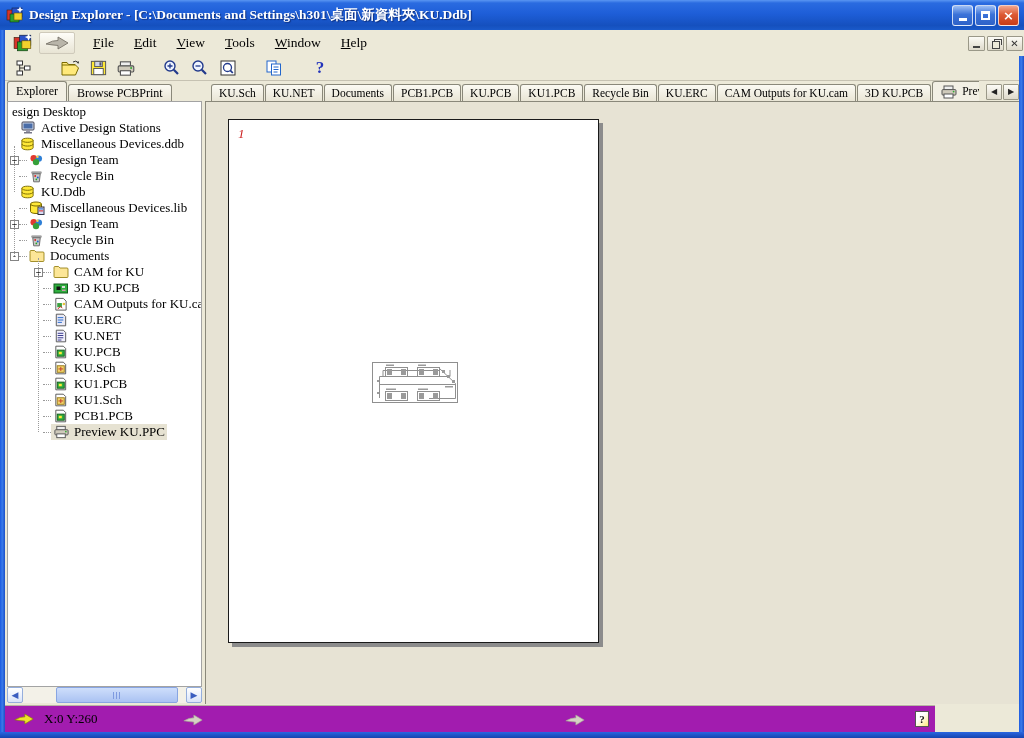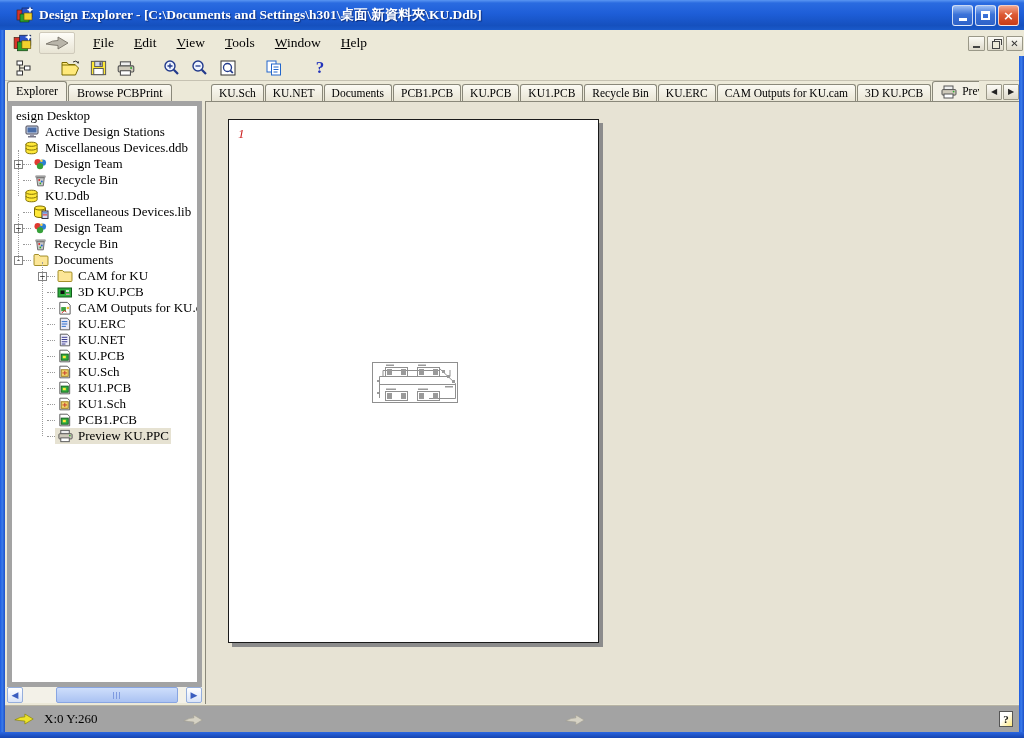--- a/index.html
+++ b/index.html
@@ -3,21 +3,21 @@
 <meta charset="utf-8">
 <style>
   * { margin:0; padding:0; box-sizing:border-box; }
   html,body { width:1024px; height:738px; }
   body { font-family:"Liberation Serif","DejaVu Serif",serif; overflow:hidden; }
   #screen { position:relative; width:1024px; height:738px; background:#ECE9D8; }
 
   
   .titlebar { position:absolute; left:0; top:0; width:1024px; height:30px;
     background:linear-gradient(180deg,#5A96F2 0%,#2A6BE0 10%,#1E5ED8 45%,#1550BE 85%,#1A5ACA 100%);
-    display:flex; align-items:center; padding-left:16px; }
+    display:flex; align-items:center; padding-left:6px; }
   .titlebar .title { flex:1; color:#fff; font-weight:bold; font-size:13.5px;
     text-shadow:1px 1px 1px #10307c; white-space:nowrap; overflow:hidden; margin-left:5px; }
   .winbtn { width:21px; height:21px; border-radius:3px; margin-left:2px;
     border:1px solid rgba(255,255,255,.75); display:flex; align-items:center; justify-content:center;
     background:linear-gradient(180deg,#9CBEF5 0%,#3B72D8 45%,#2E62C8 100%); position:relative; }
   .winbtn.close { background:linear-gradient(180deg,#F2A58C 0%,#DD5A34 45%,#C83C17 100%); margin-right:5px;}
   .winbtn .g-min { width:8px; height:3px; background:#fff; margin-top:9px; }
   .winbtn .g-max { width:9px; height:9px; border:2px solid #fff; border-top-width:3px; }
   .winbtn .g-close { color:#fff; font-weight:bold; font-size:13px; font-family:"DejaVu Sans",sans-serif; line-height:1;}
   .frame-l,.frame-r { position:absolute; top:30px; width:5px; height:702px;
@@ -46,21 +46,21 @@
   .help-q { color:#2233BB; font-weight:bold; font-size:17px; }
 
   
   .sidebar { position:absolute; left:5px; top:81px; width:200px; height:623px; }
   .panel-tabs { position:absolute; left:2px; top:0; height:20px; display:flex; align-items:flex-end; }
   .tab { font-size:12px; padding:0 8px; height:17px; line-height:16px; margin-right:1px;
     background:linear-gradient(#FBFAF3,#E9E5D5); border:1px solid #8A887A; border-bottom:none;
     border-radius:3px 3px 0 0; white-space:nowrap; }
   .tab.active { height:20px; line-height:19px; background:#F2EFE4; position:relative; z-index:2; }
   .treebox { position:absolute; left:2px; top:20px; width:195px; height:586px; background:#fff;
-    border:5px solid #a3a3a3; overflow:hidden; }
+    border:1px solid #a3a3a3; overflow:hidden; }
   .tree-rows { position:relative; padding:2px 0 0 2px; font-size:13px; }
   .trow { height:16px; display:flex; align-items:center; white-space:nowrap; }
   .trow .exp { width:9px; height:9px; border:1px solid #848484; background:#fff; font-family:"DejaVu Sans Mono",monospace;
     font-size:9px; line-height:7px; text-align:center; color:#222; flex:none; }
   .trow .stub { width:8px; height:1px; border-top:1px dotted #9a9a9a; flex:none; }
   .trow .spacer { flex:none; }
   .trow .ticon { width:17px; height:14px; flex:none; margin:0 2px; display:flex; align-items:center; }
   .trow .tlabel { padding:0 2px; }
   .selwrap { display:flex; align-items:center; background:#E6E2D2; }
   .vline { position:absolute; width:1px; border-left:1px dotted #9a9a9a; }
@@ -88,21 +88,21 @@
     font-family:"DejaVu Sans",sans-serif; color:#222; }
   .tabscroll.l { right:17px; } .tabscroll.r { right:0; }
   .doc-client { position:absolute; left:0; top:20px; width:814px; height:603px; background:#E7E3D4;
     border-top:1px solid #8A887A; border-left:1px solid #8A887A; }
   .page { position:absolute; left:22px; top:17px; width:371px; height:524px; background:#fff;
     border:1px solid #1a1a1a; box-shadow:4px 4px 0 0 #8C8C8C; }
   .pagenum { position:absolute; left:9px; top:6px; color:#CC2222; font-style:italic; font-size:13px; }
   .pcbprev { position:absolute; left:140px; top:236px; }
 
   
-  .statusbar { position:absolute; left:5px; top:705px; width:1014px; height:27px; background:#a3a3a3;
+  .statusbar { position:absolute; left:5px; top:705px; width:930px; height:27px; background:#a21caf;
     border-top:1px solid #B8B4A4; display:flex; align-items:center; font-size:13px; }
   .sb-coords { margin-left:10px; }
   .sb-arrow { position:absolute; top:8px; }
   .helpbox { position:absolute; right:6px; top:5px; width:14px; height:16px; border:1px solid #555;
     background:linear-gradient(135deg,#FFFFFF 40%,#FFE97A); font-size:11px; font-weight:bold; text-align:center;
     line-height:14px; color:#111; }
 </style>
 </head>
 <body>
 

